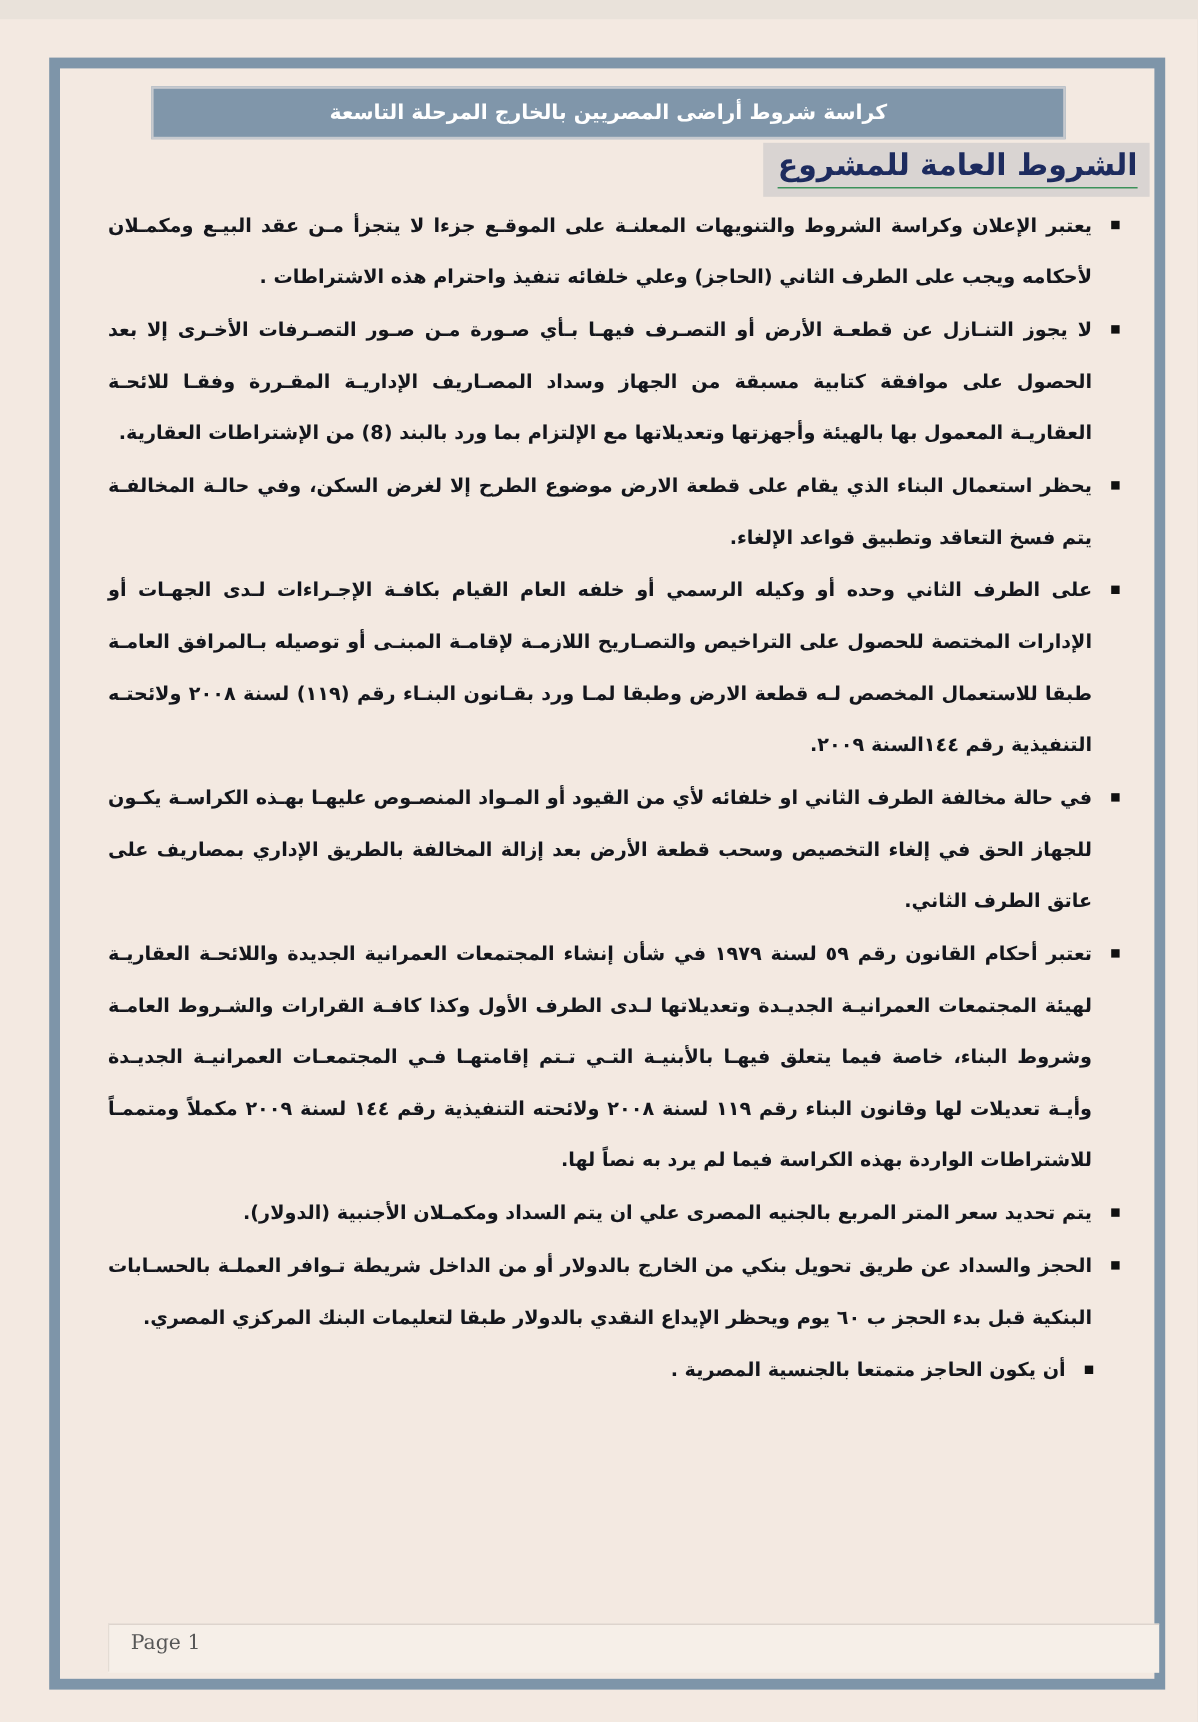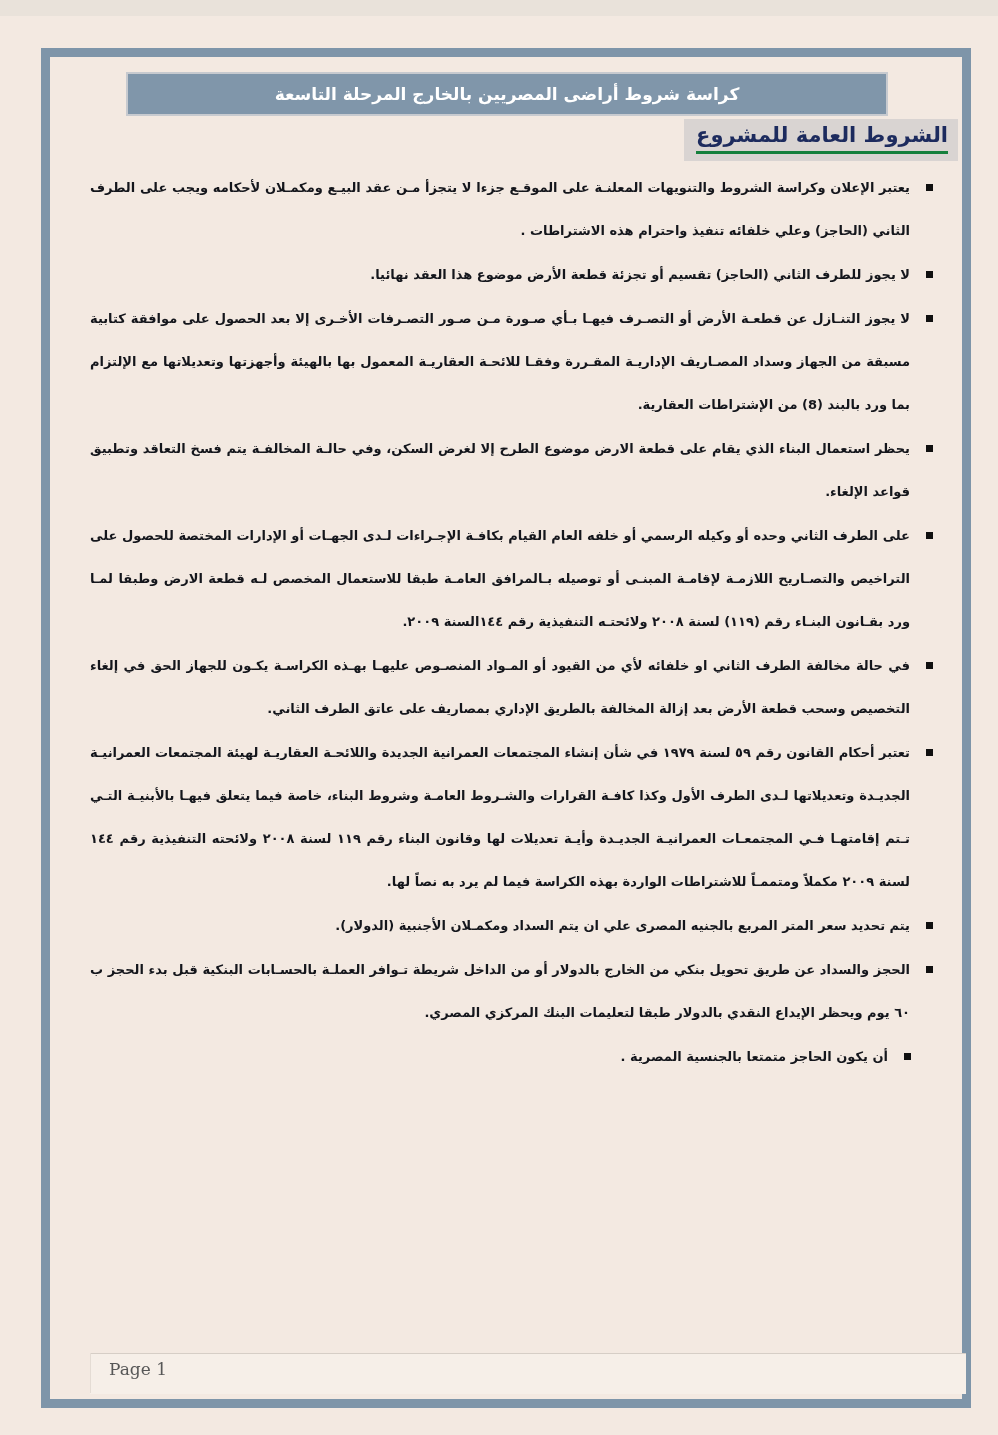--- a/index.html
+++ b/index.html
@@ -19,33 +19,33 @@
   }
   .banner-text{
     color:#ffffff;font-weight:bold;font-size:17px;direction:rtl;
     letter-spacing:0.2px;
   }
   .title-wrap{
     position:absolute;top:103px;right:40px;
     background:#d9d4d2;padding:4px 10px 7px 12px;direction:rtl;
   }
   .title-text{
-    display:inline-block;color:#1d2b5e;font-size:21px;font-weight:bold;
-    border-bottom:3px solid #15803d;padding-bottom:4px;
+    display:inline-block;color:#1d2b5e;font-size:25px;font-weight:bold;
+    border-bottom:1px solid #15803d;padding-bottom:4px;
   }
   .list{
     position:absolute;top:150px;right:60px;width:848px;direction:rtl;
   }
   .bullet-item{
     position:relative;padding-right:28px;box-sizing:border-box;
     text-align:justify;margin-bottom:1px;
   }
   .bullet-item.indent{margin-right:22px;}
   .bullet-text{
-    margin:0;font-size:13px;font-weight:bold;color:#14161c;line-height:43px;
+    margin:0;font-size:16px;font-weight:bold;color:#14161c;line-height:43px;
   }
   .sq{
     position:absolute;right:5px;top:18px;width:7px;height:7px;background:#101010;
   }
   .footer-strip{
     position:absolute;left:90px;top:1337px;width:876px;height:40px;
     background:#f6efe8;border-top:1px solid #d6cec6;
   }
   .footer-tick{
     position:absolute;left:90px;top:1337px;width:1px;height:40px;background:#e4dcd4;
@@ -71,24 +71,20 @@
 
   <div class="title-wrap">
     <span class="title-text">الشروط العامة للمشروع</span>
   </div>
 
   <div class="list">
 
   <div class="bullet-item">
         <span class="sq"></span>
         <p class="bullet-text">يعتبر الإعلان وكراسة الشروط والتنويهات المعلنـة على الموقـع جزءا لا يتجزأ مـن عقد البيـع ومكمـلان لأحكامه ويجب على الطرف الثاني (الحاجز) وعلي خلفائه تنفيذ واحترام هذه الاشتراطات .</p>
-      </div>
-      <div class="bullet-item">
-        <span class="sq"></span>
-        <p class="bullet-text">لا يجوز للطرف الثاني (الحاجز) تقسيم أو تجزئة قطعة الأرض موضوع هذا العقد نهائيا.</p>
       </div>
       <div class="bullet-item">
         <span class="sq"></span>
         <p class="bullet-text">لا يجوز التنـازل عن قطعـة الأرض أو التصـرف فيهـا بـأي صـورة مـن صـور التصـرفات الأخـرى إلا بعد الحصول على موافقة كتابية مسبقة من الجهاز وسداد المصـاريف الإداريـة المقـررة وفقـا للائحـة العقاريـة المعمول بها بالهيئة وأجهزتها وتعديلاتها مع الإلتزام بما ورد بالبند (8) من الإشتراطات العقارية.</p>
       </div>
       <div class="bullet-item">
         <span class="sq"></span>
         <p class="bullet-text">يحظر استعمال البناء الذي يقام على قطعة الارض موضوع الطرح إلا لغرض السكن، وفي حالـة المخالفـة يتم فسخ التعاقد وتطبيق قواعد الإلغاء.</p>
       </div>
       <div class="bullet-item">

